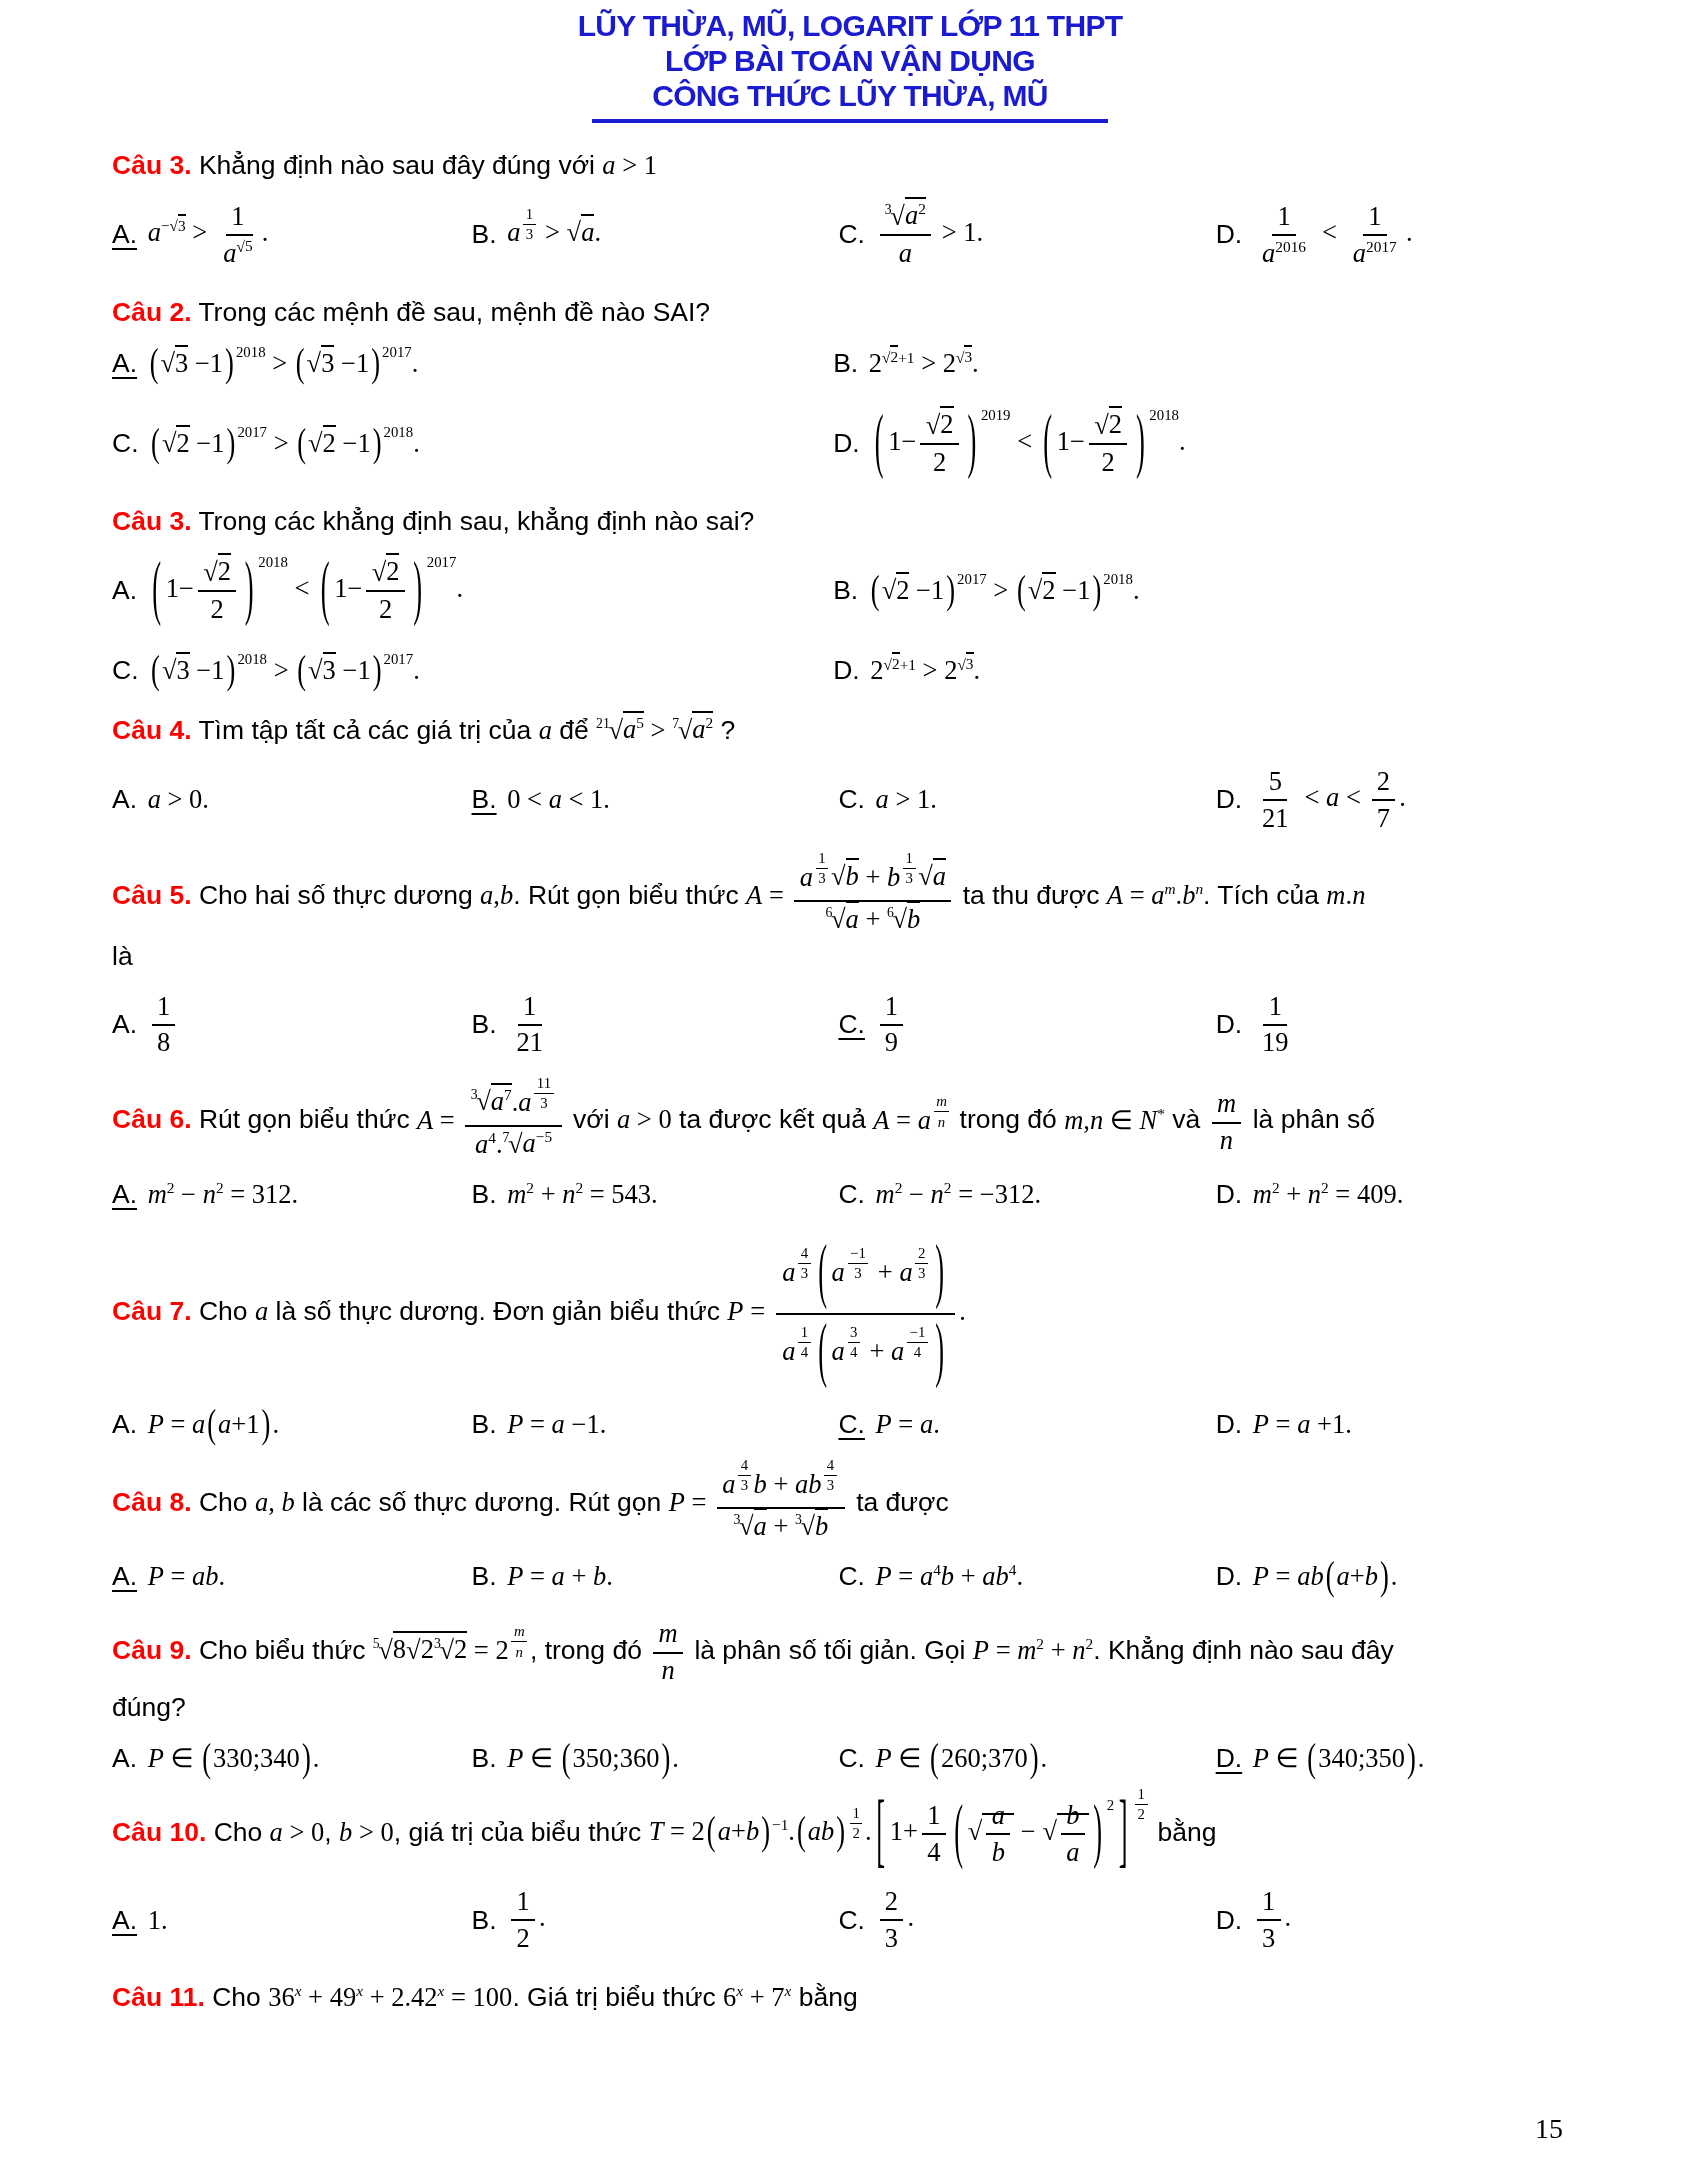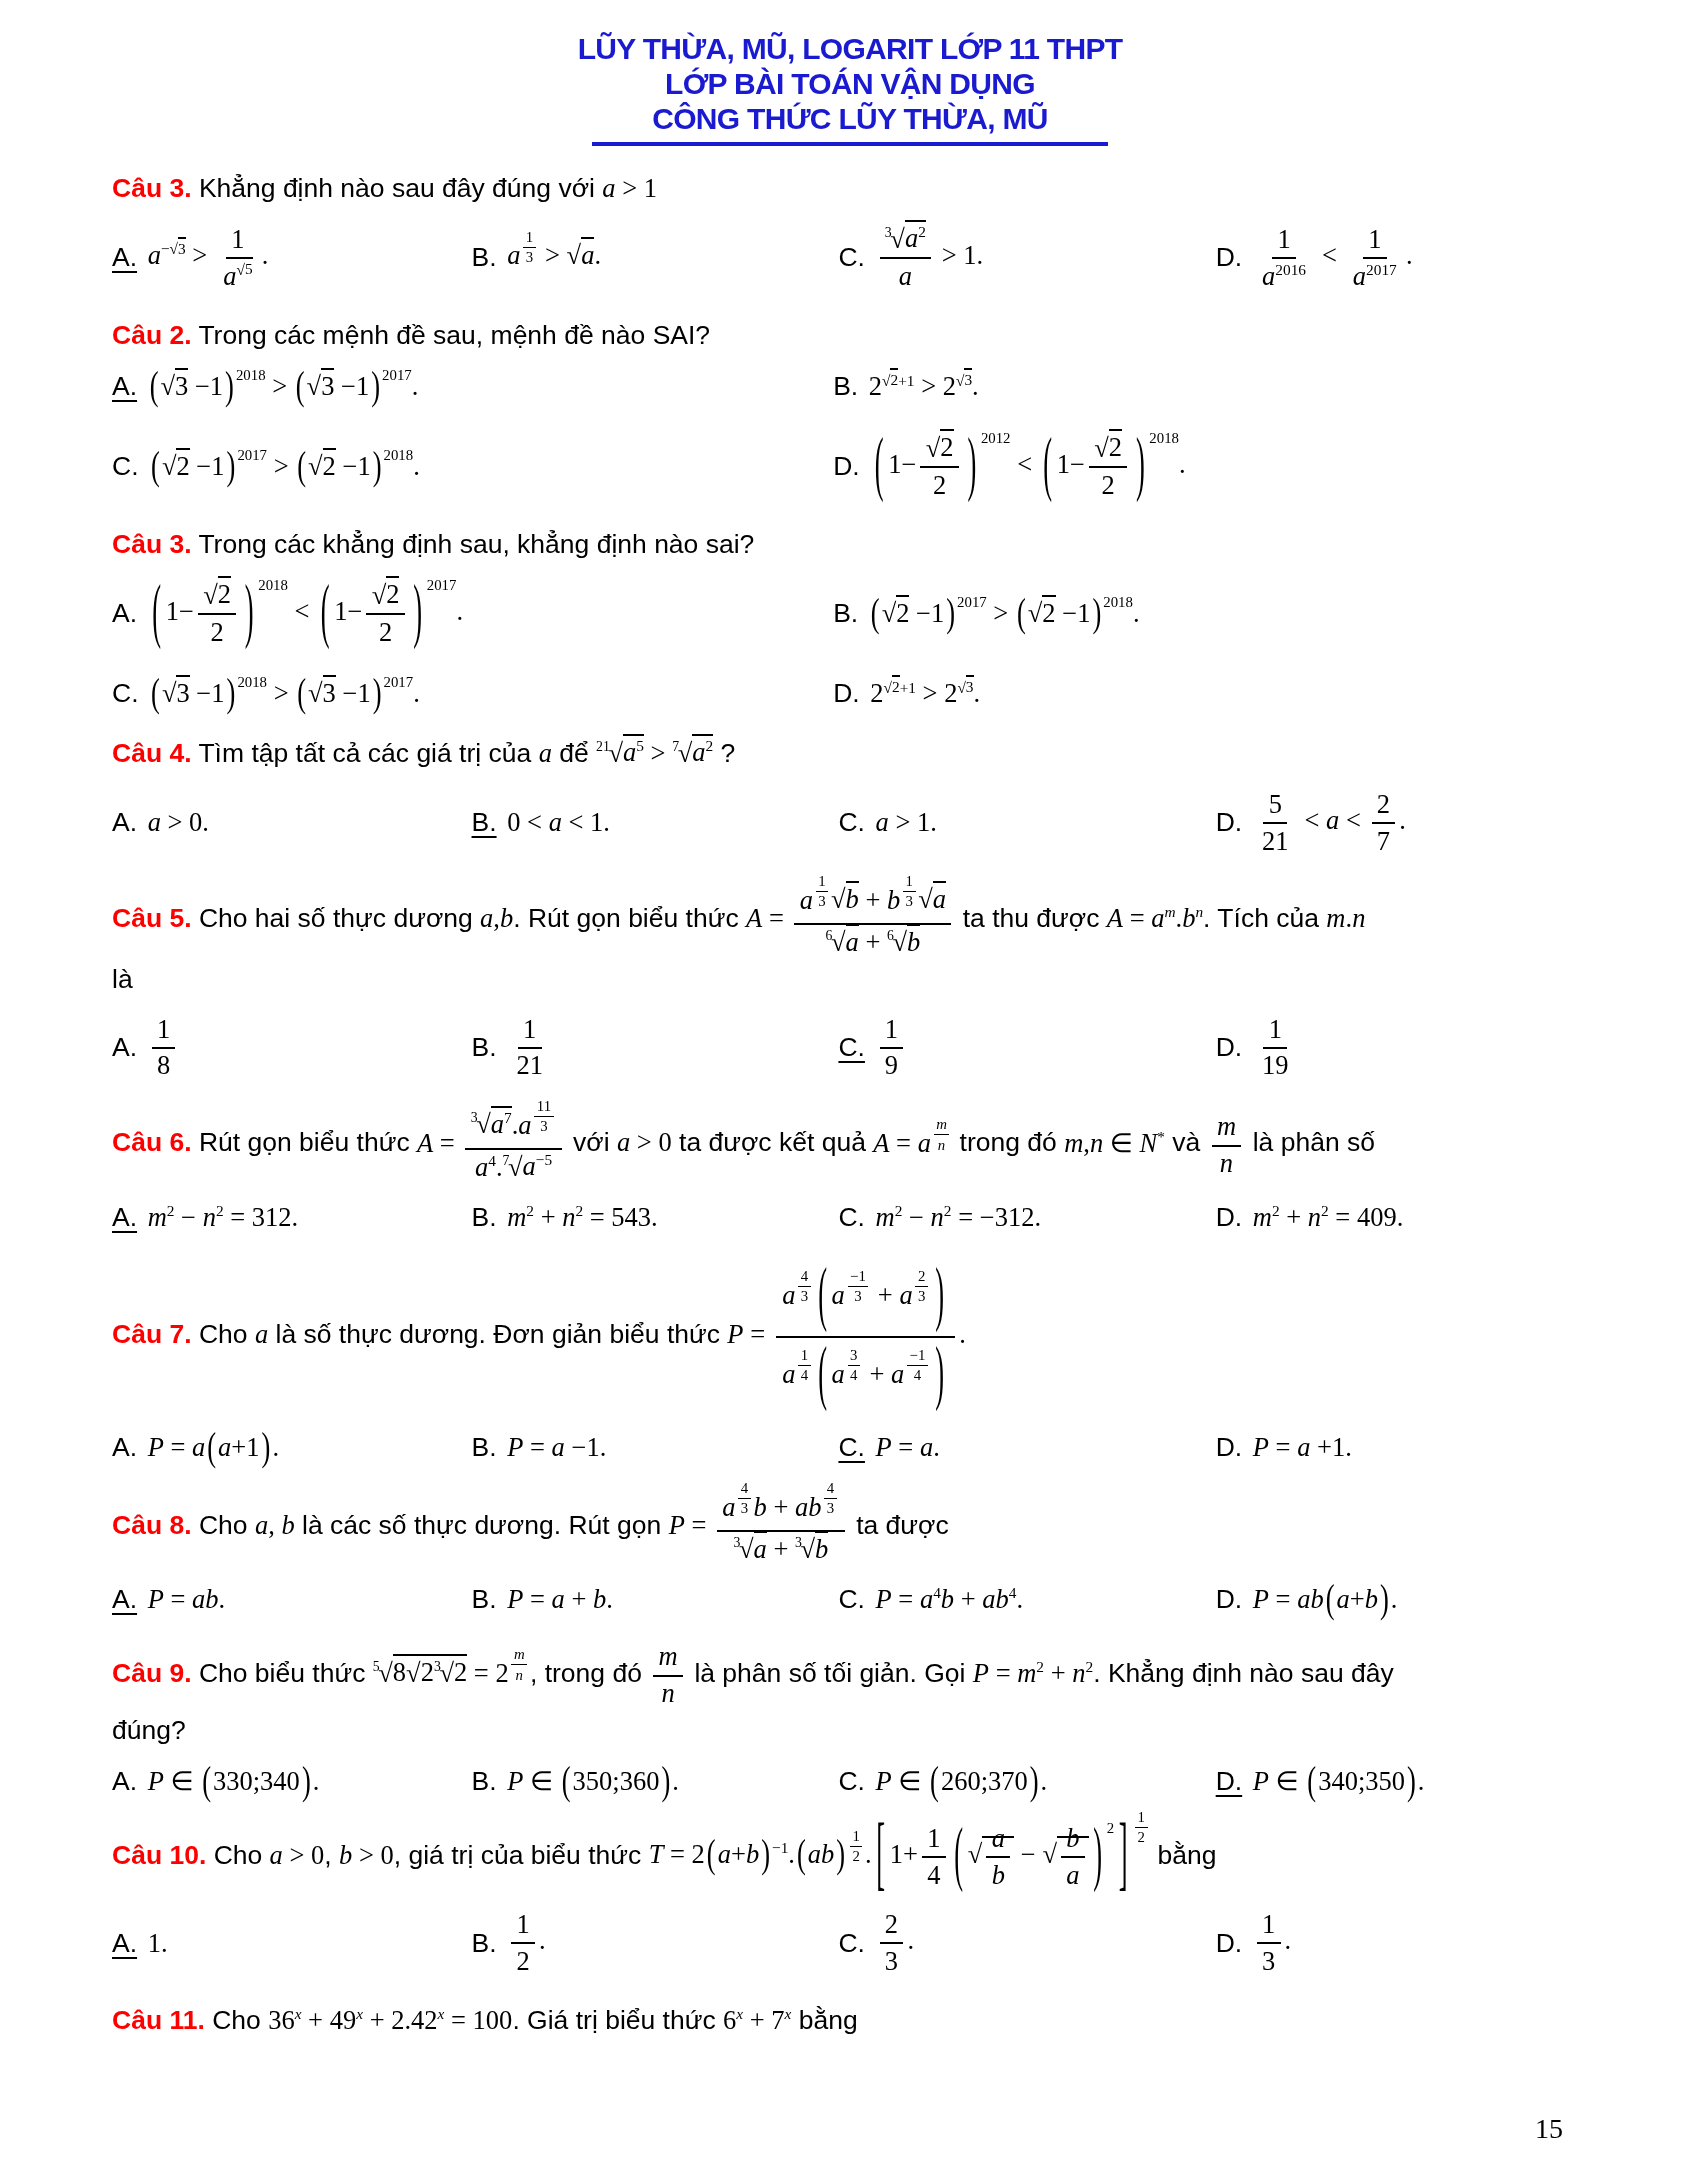--- a/index.html
+++ b/index.html
@@ -1,18 +1,18 @@
 <!DOCTYPE html>
 <html lang="vi" style="--blue: #1a1ad0; --red: #ff0000;font-size:10.6px"><head>
 <meta charset="utf-8">
 <style>
   :root{ --blue:#1a1ad0; --red:#ff0000; --ink:#000; }
   html,body{margin:0;padding:0;width:1687px;height:2183px;background:#fff;overflow:hidden;}
   body{font-family:"Liberation Sans",sans-serif;font-size:26.5px;color:var(--ink);}
-  .page{position:relative;box-sizing:border-box;width:1687px;height:2183px;padding:32px 99px 0 112px;}
+  .page{position:relative;box-sizing:border-box;width:1687px;height:2183px;padding:9px 99px 0 112px;}
 
   
   header{text-align:center;}
   .title{font-weight:700;font-size:30px;line-height:1.16;color:var(--blue);letter-spacing:-0.7px;}
   .title-underline{width:516px;margin:5.3px auto 0;border-bottom:4px solid var(--blue);height:0;}
 
   
   .question{margin-top:25px;}
   .stem{line-height:1.35;}
   .qlabel{color:var(--red);font-weight:700;}
@@ -115,21 +115,21 @@
           </div>
           <div class="opt">
             <span class="okey">C.</span>
             <span class="oval"><span class="mt"><span class="bp">(</span><span class="r">√<span class="rb">2</span></span> −1<span class="bp">)</span><span class="e1">2017</span> &gt; <span class="bp">(</span><span class="r">√<span class="rb">2</span></span> −1<span class="bp">)</span><span class="e1">2018</span>.</span></span>
           </div>
           <div class="opt">
             <span class="okey">D.</span>
             <span class="oval"><span class="mt"><span class="bp bp2">(</span>1−<span class="f">
                   <span class="n"><span class="r">√<span class="rb">2</span></span></span>
                   <span class="d">2</span>
-                </span><span class="bp bp2">)</span><span class="e2">2012</span> &lt; <span class="bp bp2">(</span>1−<span class="f">
+                </span><span class="bp bp2">)</span><span class="e2">2019</span> &lt; <span class="bp bp2">(</span>1−<span class="f">
                   <span class="n"><span class="r">√<span class="rb">2</span></span></span>
                   <span class="d">2</span>
                 </span><span class="bp bp2">)</span><span class="e2">2018</span>.</span></span>
           </div>
         </div>
       </section>
       <section class="question">
         <div class="stem"><span class="qlabel">Câu 3.</span><span class="stem-text"> Trong các khẳng định sau, khẳng định nào sai?</span></div>
         <div class="opts cols2">
           <div class="opt">

